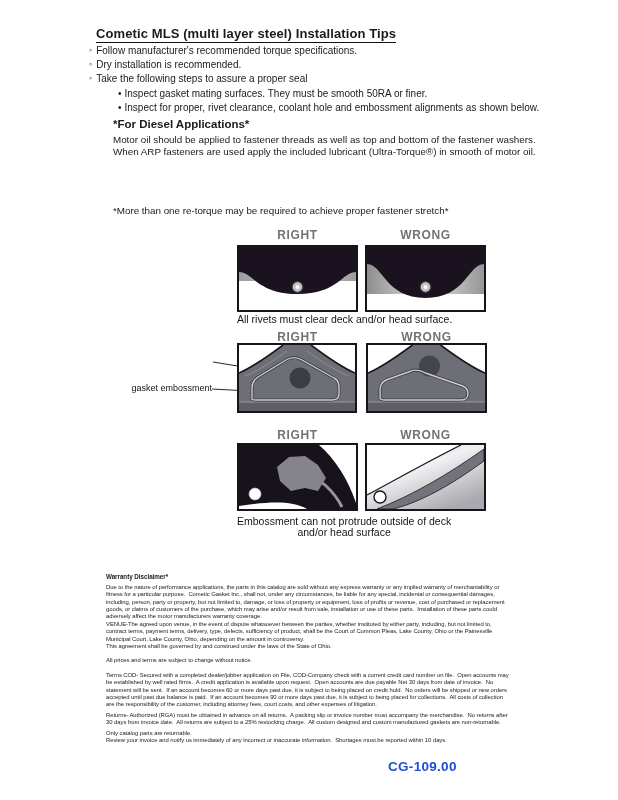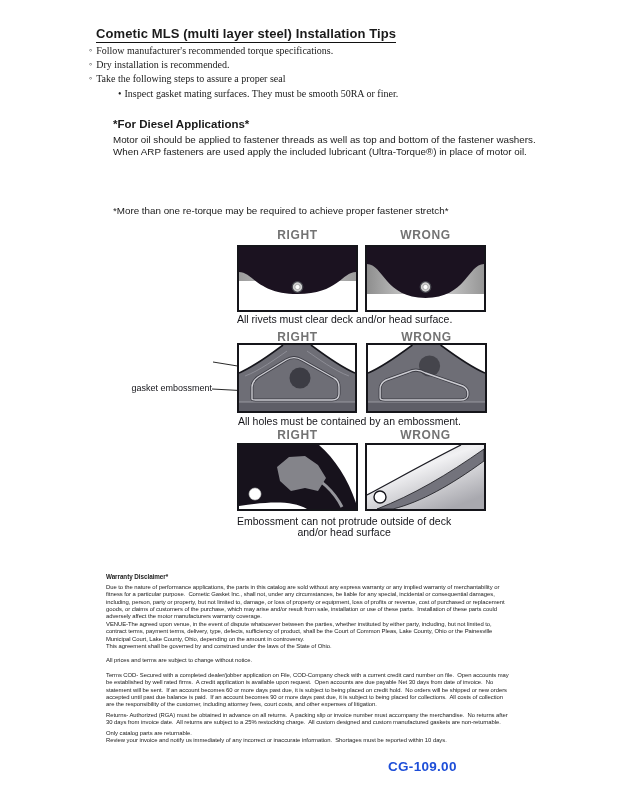--- a/index.html
+++ b/index.html
@@ -5,21 +5,21 @@
   html,body{margin:0;padding:0;background:#ffffff;}
   .page{position:relative;width:552px;height:800px;background:#ffffff;overflow:hidden;
         font-family:"Liberation Sans",sans-serif;color:#1a1a1a;}
 
   
   #title{position:absolute;left:96px;top:26px;font-size:13px;font-weight:bold;
          border-bottom:1.5px solid #111;padding-bottom:1px;letter-spacing:0.1px;}
 
   
   #tips{position:absolute;left:89px;top:44px;font-size:10px;line-height:14.2px;width:500px;}
-  .tip{white-space:nowrap;font-family:Liberation Serif, serif;}
+  .tip{white-space:nowrap;}
   .lvl1::before{content:"◦";font-size:9px;margin-right:4px;position:relative;top:-1px;}
   .lvl2{padding-left:29px;}
   .lvl2::before{content:"•";font-size:10px;margin-right:3px;}
 
   
   #diesel-heading{position:absolute;left:113px;top:118px;font-size:11.5px;font-weight:bold;}
   .para{position:absolute;left:113px;font-size:9.8px;line-height:12.3px;white-space:pre-line;width:440px;}
   #diesel-p1{top:134px;}
   #diesel-p2{top:166px;}
   #diesel-note{top:205px;}
@@ -64,25 +64,26 @@
 
 <div class="page">
 
   <div id="title">Cometic MLS (multi layer steel) Installation Tips</div>
 
   <div id="tips">
     <div class="tip lvl1"><span>Follow manufacturer's recommended torque specifications.</span></div>
     <div class="tip lvl1"><span>Dry installation is recommended.</span></div>
     <div class="tip lvl1"><span>Take the following steps to assure a proper seal</span></div>
     <div class="tip lvl2"><span>Inspect gasket mating surfaces.  They must be smooth 50RA or finer.</span></div>
+    <div class="tip lvl2"><span>Inspect for proper, rivet clearance, coolant hole and embossment alignments as shown below.</span></div>
   </div>
 
   <div id="diesel-heading">*For Diesel Applications*</div>
   <div id="diesel-p1" class="para">Motor oil should be applied to fastener threads as well as top and bottom of the fastener washers.
-When ARP fasteners are used apply the included lubricant (Ultra-Torque®) in place of motor oil.</div>
+When ARP fasteners are used apply the included lubricant (Ultra-Torque®) in smooth of motor oil.</div>
   <div id="diesel-note" class="para">*More than one re-torque may be required to achieve proper fastener stretch*</div>
 
   <div id="lbl-r1-right" class="figlabel">RIGHT</div>
   <div id="lbl-r1-wrong" class="figlabel">WRONG</div>
   <div id="box-r1-right" class="dbox">
     <svg viewBox="0 0 117 63" preserveAspectRatio="none">
       <defs>
         <linearGradient id="deckR" x1="0" y1="0" x2="1" y2="0">
           <stop offset="0" stop-color="#9c9c9c"></stop>
             <stop offset="0.5" stop-color="#d2d2d2"></stop>
@@ -144,21 +145,20 @@
       <line x1="0" y1="57" x2="116" y2="57" stroke="#a4a4ac" stroke-width="0.8"></line>
       <path d="M0,0 L44,0 C32,9 14,22 0,28 Z" fill="#ffffff"></path>
       <path d="M44,0 C32,9 14,22 0,28" fill="none" stroke="#16161c" stroke-width="1.6"></path>
       <path d="M116,0 L72,0 C84,9 102,22 116,28 Z" fill="#ffffff"></path>
       <path d="M72,0 C84,9 102,22 116,28" fill="none" stroke="#16161c" stroke-width="1.6"></path>
       <circle cx="61" cy="21" r="10.5" fill="#45454c"></circle>
       <path d="M12,53 L12,44 C12,40 14,37 18,35 L40,27 C46,24 52,25 57,28 L94,41 C98,43 99,45 99,48 L99,50 C99,53 96,55 92,55 L17,55 C14,55 12,54 12,53 Z" fill="none" stroke="#3c3c44" stroke-width="3"></path>
       <path d="M12,53 L12,44 C12,40 14,37 18,35 L40,27 C46,24 52,25 57,28 L94,41 C98,43 99,45 99,48 L99,50 C99,53 96,55 92,55 L17,55 C14,55 12,54 12,53 Z" fill="none" stroke="#ccccd2" stroke-width="1.4"></path>
     </svg>
   </div>
-  <div id="cap-r2" class="figcap">All holes must be contained by an embossment.</div>
 
   <div id="lbl-r3-right" class="figlabel">RIGHT</div>
   <div id="lbl-r3-wrong" class="figlabel">WRONG</div>
   <div id="box-r3-right" class="dbox">
     <svg viewBox="0 0 117 64" preserveAspectRatio="none">
       <path d="M0,0 H80 C96,14 109,34 117,58 L117,64 L68,64 C52,55 28,57 0,61 Z" fill="#17121c"></path>
       <path d="M62,24 C80,33 95,46 103,62" stroke="#96969c" stroke-width="3" fill="none"></path>
       <polygon points="38,22 50,12 66,11 79,20 87,33 79,46 66,43 52,46 41,36" fill="#84848a"></polygon>
       <circle cx="16" cy="49" r="6" fill="#ffffff" stroke="#c8c8c8" stroke-width="0.6"></circle>
     </svg>

